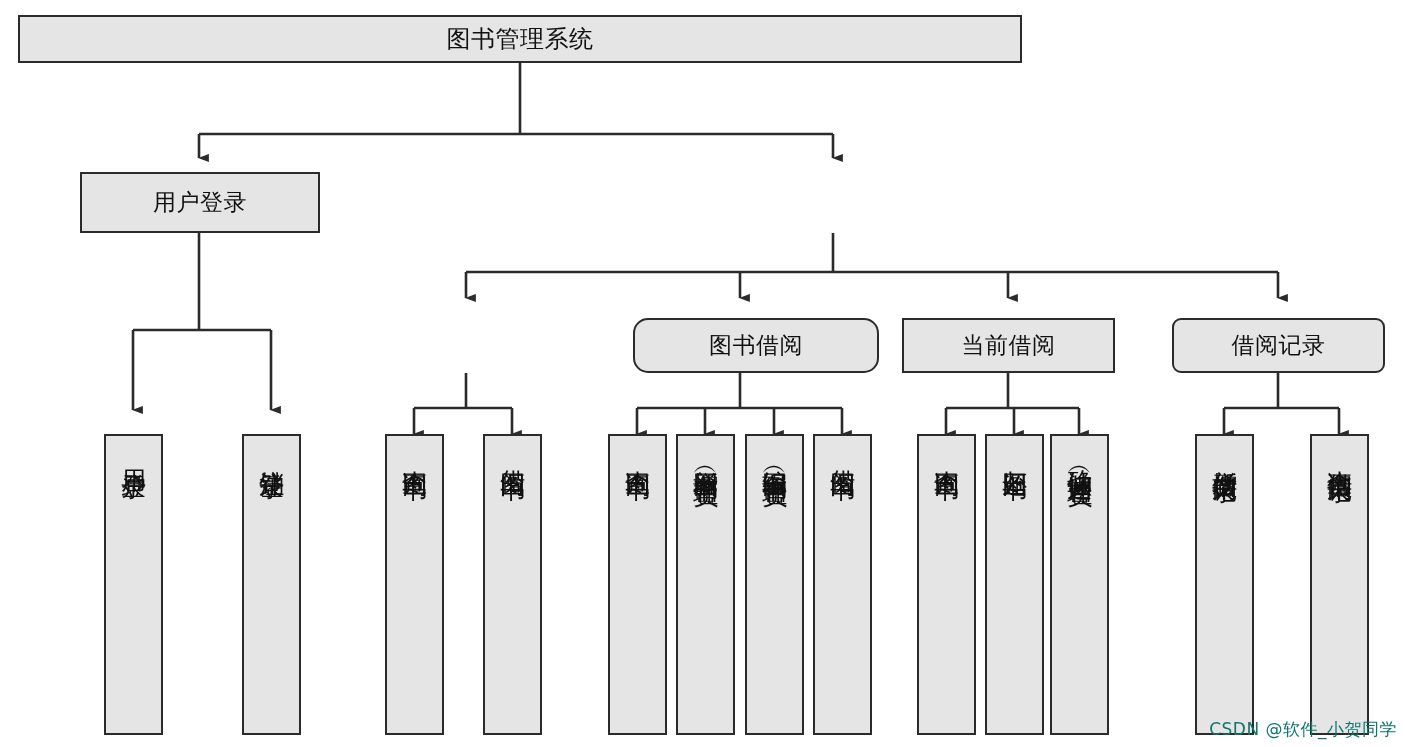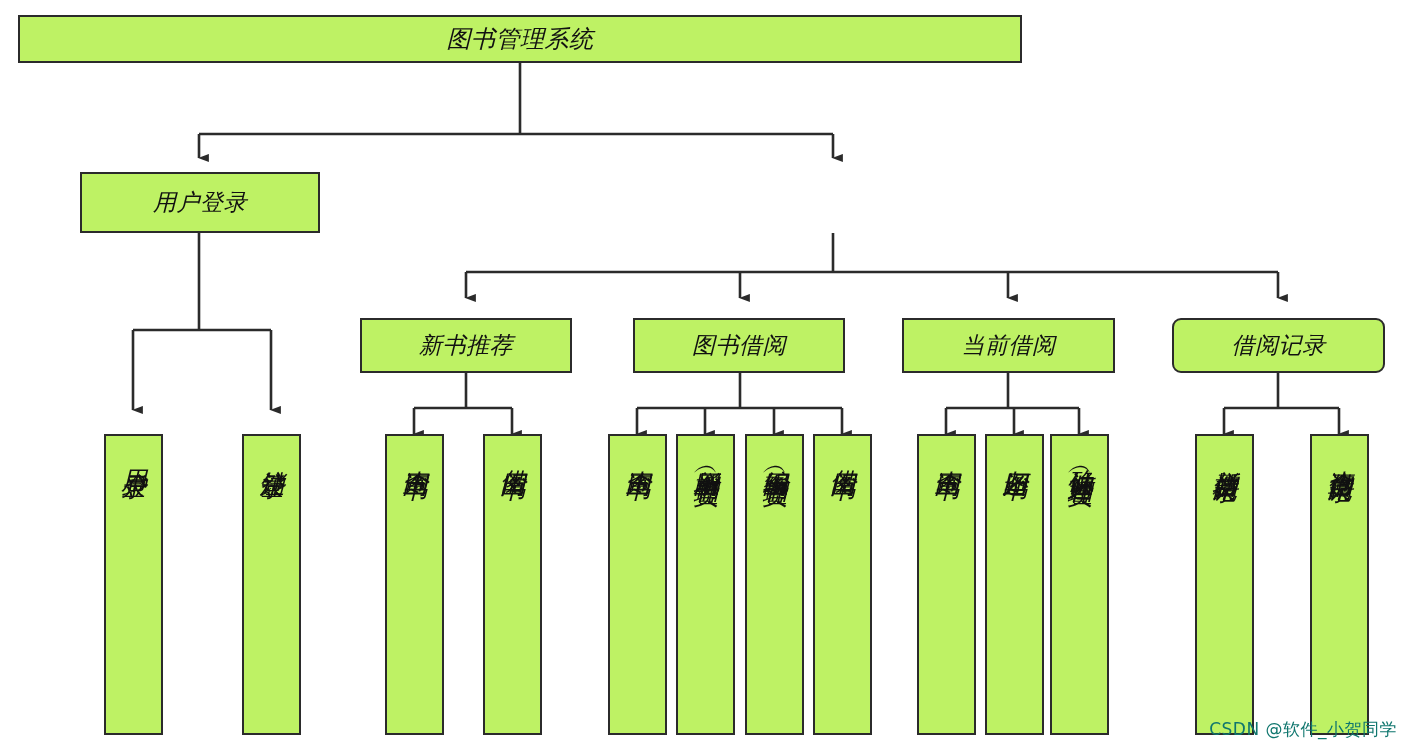--- a/index.html
+++ b/index.html
@@ -22,27 +22,26 @@
     left: 0;
     top: 0;
     width: 1405px;
     height: 747px;
     pointer-events: none;
   }
   .node {
     position: absolute;
     box-sizing: border-box;
     border: 2.5px solid #2b2b2b;
-    background: #bef264;
+    background: #e5e5e5;
     display: flex;
     align-items: center;
     justify-content: center;
     color: #111111;
     z-index: 2;
-    font-style: italic;
   }
   .node-h {
     font-size: 23px;
     letter-spacing: 0.5px;
     white-space: nowrap;
   }
   .node-root {
     font-size: 24px;
   }
   .node-v {
@@ -127,24 +126,21 @@
   </svg>
 
   <div class="node node-h node-root" style="left:18px; top:15px; width:1004px; height:48px;">
     <span>图书管理系统</span>
   </div>
 
   <div class="node node-h" style="left:80px; top:172px; width:240px; height:61px;">
     <span>用户登录</span>
   </div>
 
-  <div class="node node-h" style="left:360px; top:318px; width:212px; height:55px;">
-    <span>新书推荐</span>
-  </div>
-  <div class="node node-h" style="left:633px; top:318px; width:212px; height:55px;">
+  <div class="node node-h" style="left:633px; top:318px; width:246px; height:55px;border-radius:15px;">
     <span>图书借阅</span>
   </div>
   <div class="node node-h" style="left:902px; top:318px; width:213px; height:55px;">
     <span>当前借阅</span>
   </div>
   <div class="node node-h" style="left:1172px; top:318px; width:213px; height:55px;border-radius:9px;">
     <span>借阅记录</span>
   </div>
 
   <div class="node node-v" style="left:104px; top:434px; width:59px; height:301px;">

